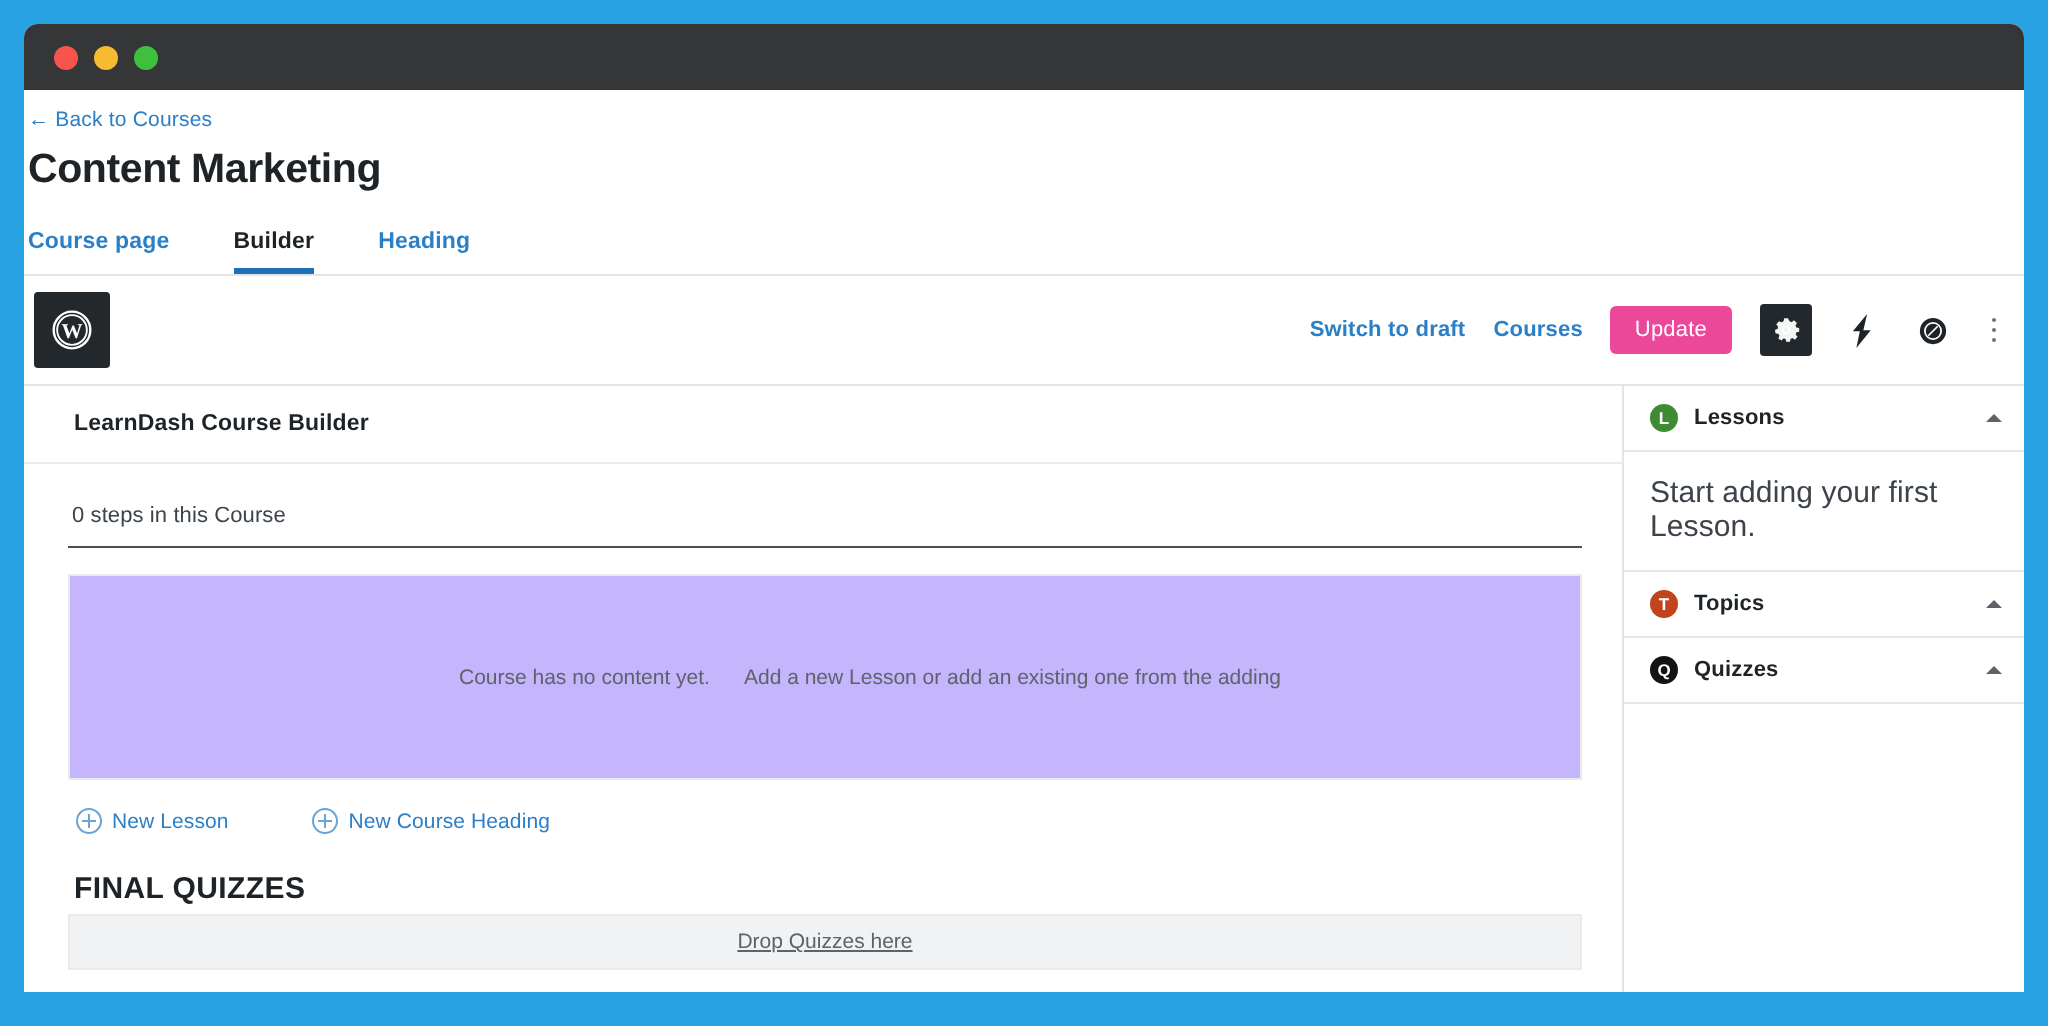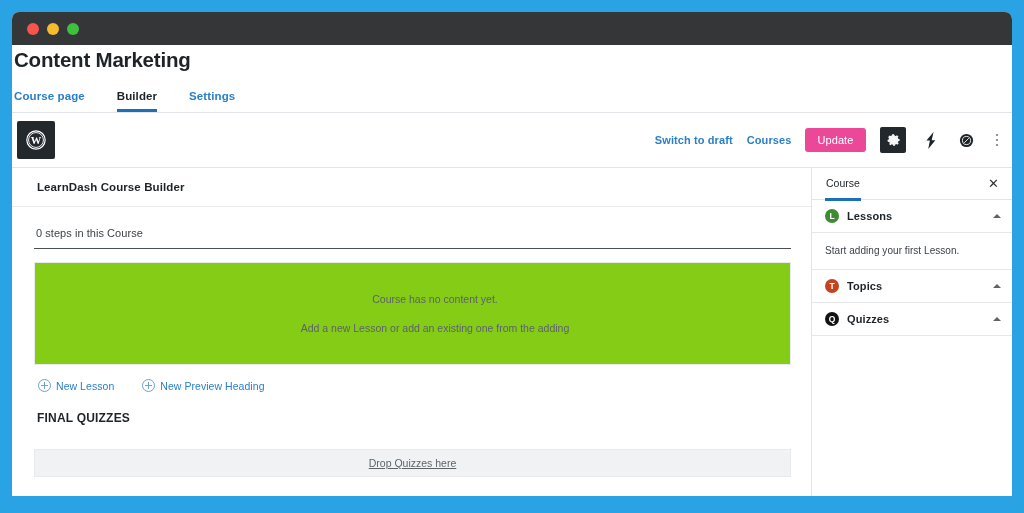--- a/index.html
+++ b/index.html
@@ -193,43 +193,43 @@
     padding: 10px 20px 0 22px;
   }
   .steps-count {
     font-size: 11px;
     color: #3c434a;
     padding: 10px 0 9px 2px;
     border-bottom: 1px solid #4a4f54;
     letter-spacing: .05px;
   }
   .dropzone {
-    background: #84cc16;
+    background: #c4b5fd;
     border: 1px solid #e9eaeb;
     margin-top: 13px;
     height: 101px;
     display: flex;
-    flex-direction: column;
+    flex-direction: row;
     align-items: center;
     justify-content: center;
     gap: 17px;
     padding-left: 45px;
   }
   .dz-line1 {
     font-size: 10.5px;
     color: #5d6369;
   }
   .dz-line2 {
     font-size: 10.5px;
     color: #5d6369;
   }
 
   .add-row {
     display: flex;
-    gap: 28px;
+    gap: 42px;
     padding: 14px 0 0 4px;
   }
   .add-link {
     display: flex;
     align-items: center;
     gap: 5px;
     font-size: 10.5px;
     color: #2a7fc7;
     cursor: pointer;
     letter-spacing: .05px;
@@ -248,24 +248,24 @@
     background: #6aa3d4;
   }
   .plus-circle::before {
     left: 2px; right: 2px; top: 4.5px; height: 1px;
   }
   .plus-circle::after {
     top: 2px; bottom: 2px; left: 4.5px; width: 1px;
   }
 
   .final-title {
-    font-size: 12px;
-    font-weight: bold;
-    color: #1d2327;
-    padding: 19px 0 24px 3px;
+    font-size: 15px;
+    font-weight: bold;
+    color: #1d2327;
+    padding: 19px 0 4px 3px;
     letter-spacing: .2px;
   }
   .quiz-dropzone {
     background: #f1f2f3;
     border: 1px solid #e9eaeb;
     height: 26px;
     display: flex;
     align-items: center;
     justify-content: center;
     font-size: 10.5px;
@@ -339,45 +339,48 @@
     letter-spacing: .1px;
   }
   .chevron {
     width: 0; height: 0;
     border-left: 4px solid transparent;
     border-right: 4px solid transparent;
     border-bottom: 4px solid #5d6369;
     flex: none;
   }
   .sb-empty {
-    font-size: 10px;
+    font-size: 15px;
     color: #3c434a;
     padding: 12px 13px 13px 13px;
     border-bottom: 1px solid #e6e7e8;
     letter-spacing: .05px;
   }
 </style>
 </head>
 <body>
 
 <div class="frame">
   <div class="window">
 
     <div class="titlebar">
       <span class="dot red"></span>
       <span class="dot yellow"></span>
       <span class="dot green"></span>
     </div>
 
+    <div class="back-bar">
+      <a class="back-link" href="#">← Back to Courses</a>
+    </div>
     <h1 class="page-title">Content Marketing</h1>
 
     <div class="tabbar">
       <div class="tab">Course page</div>
       <div class="tab active">Builder</div>
-      <div class="tab">Settings</div>
+      <div class="tab">Heading</div>
     </div>
 
     <div class="editor-bar">
       <div class="wp-logo">
         <svg width="22" height="22" viewBox="0 0 24 24" fill="none" stroke="#ffffff" stroke-width="1.3">
           <circle cx="12" cy="12" r="10"></circle>
           <circle cx="12" cy="12" r="8.1" stroke-width="1"></circle>
           <text x="12" y="16.4" font-family="Liberation Serif, serif" font-size="11.5" font-weight="bold" fill="#ffffff" stroke="none" text-anchor="middle">W</text>
         </svg>
       </div>
@@ -429,39 +432,35 @@
             <div class="dz-line2">Add a new Lesson or add an existing one from the adding</div>
           </div>
 
           <div class="add-row">
             <div class="add-link">
               <span class="plus-circle"></span>
               <span>New Lesson</span>
             </div>
             <div class="add-link">
               <span class="plus-circle"></span>
-              <span>New Preview Heading</span>
+              <span>New Course Heading</span>
             </div>
           </div>
 
           <div class="final-title">FINAL QUIZZES</div>
 
           <div class="quiz-dropzone">Drop Quizzes here</div>
 
           <div class="add-row">
             
           </div>
         </div>
       </div>
 
       <div class="sidebar">
-        <div class="sb-head">
-          <div class="sb-tab">Course</div>
-          <div class="sb-close">✕</div>
-        </div>
 
         <div class="sb-section">
           <div class="sb-section-head">
             <span class="badge lessons">L</span>
             <span class="sb-section-title">Lessons</span>
             <span class="chevron"></span>
           </div>
         </div>
         <div class="sb-empty">Start adding your first Lesson.</div>
 

